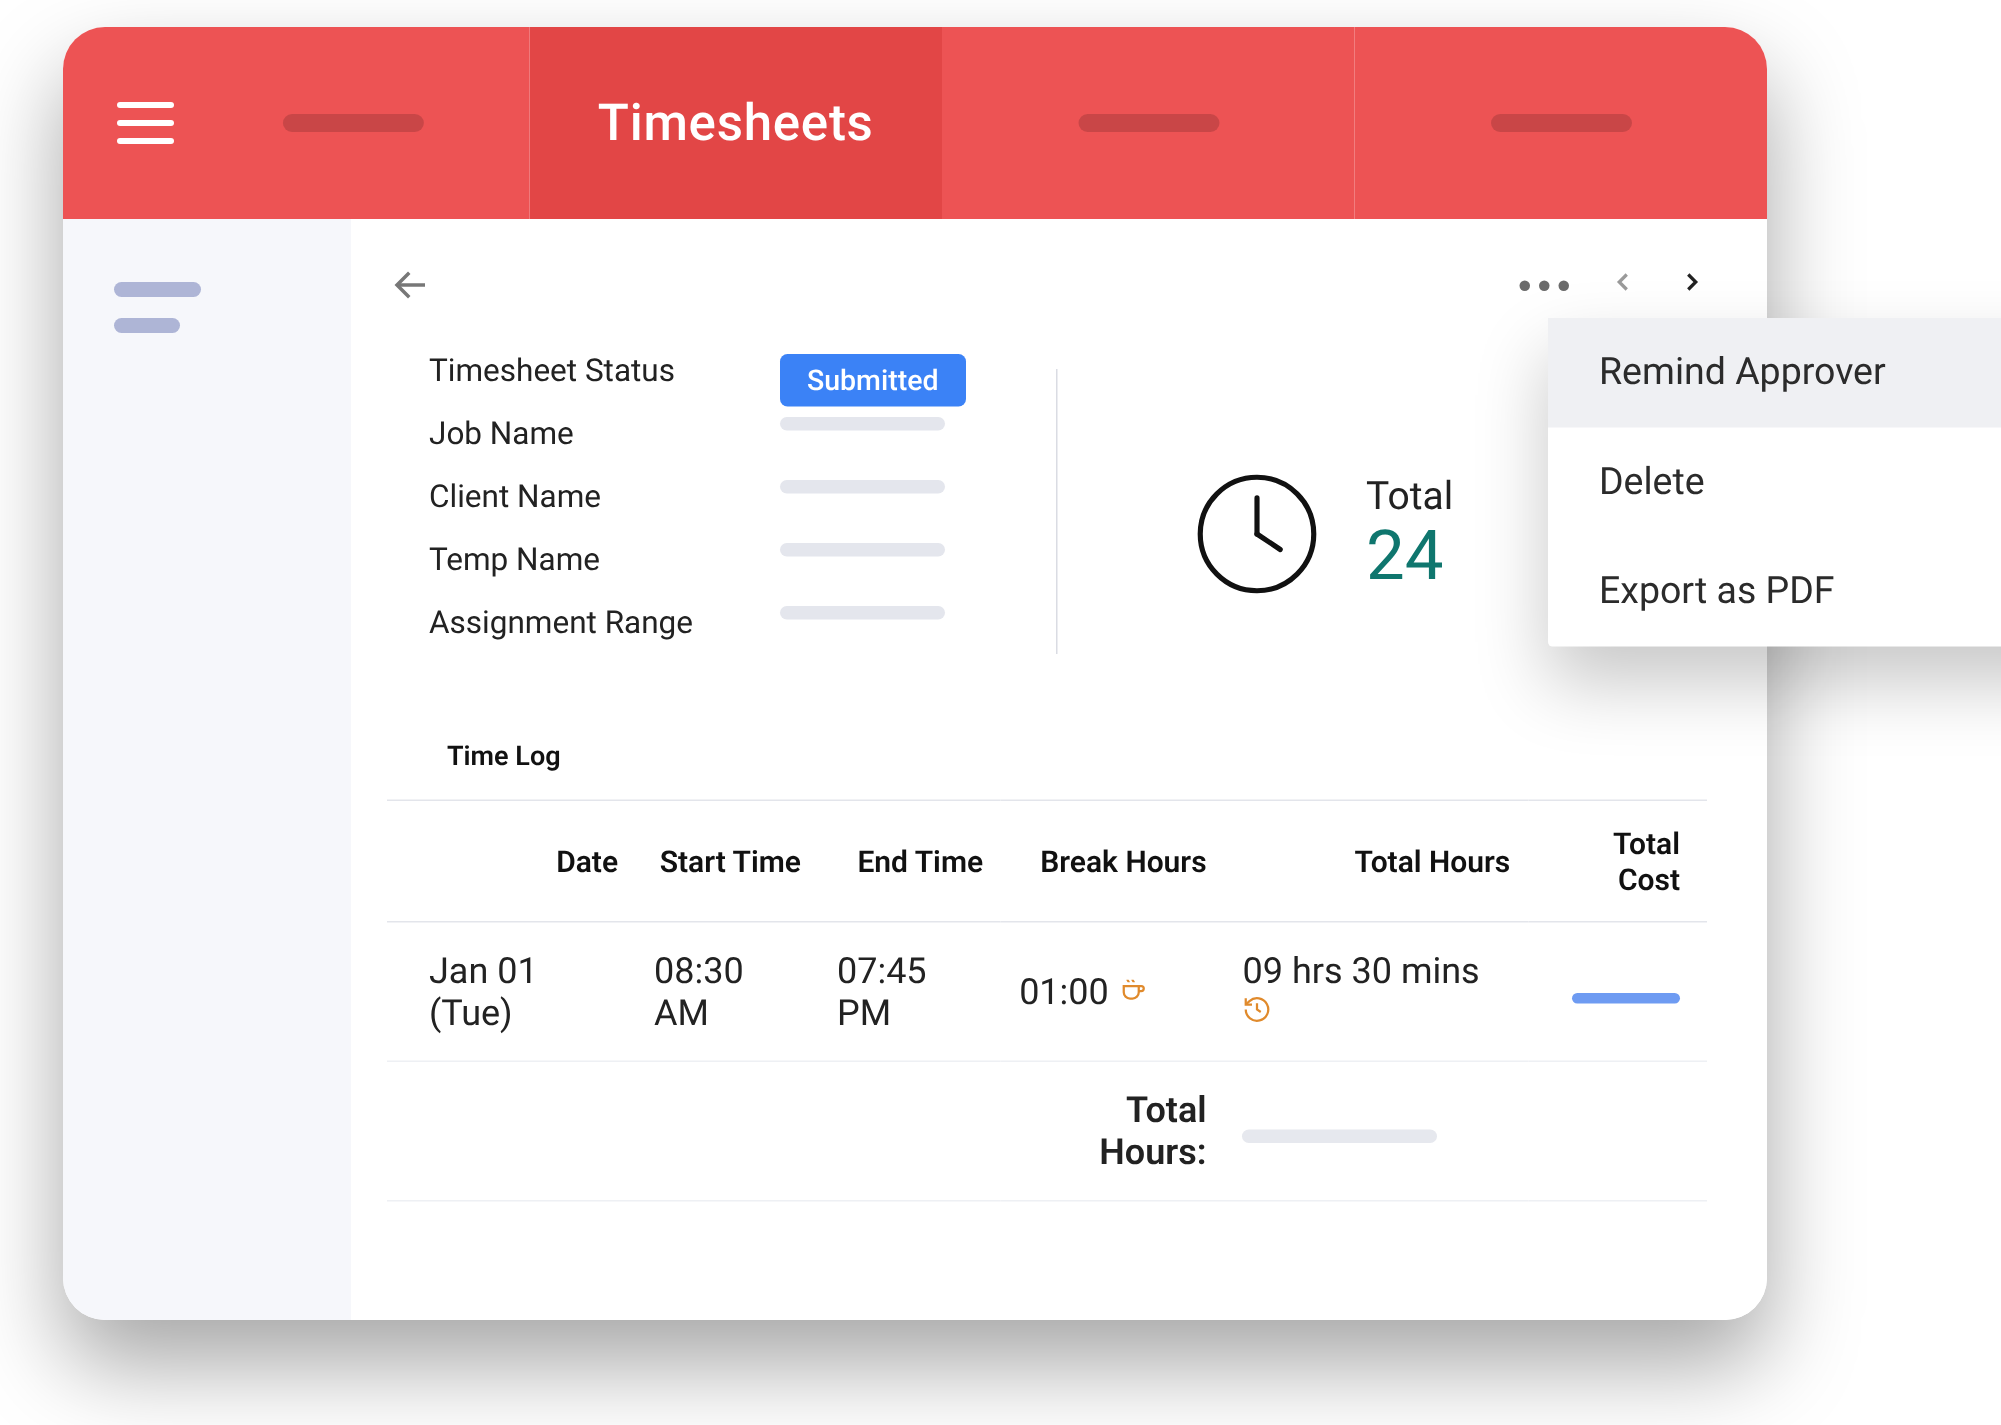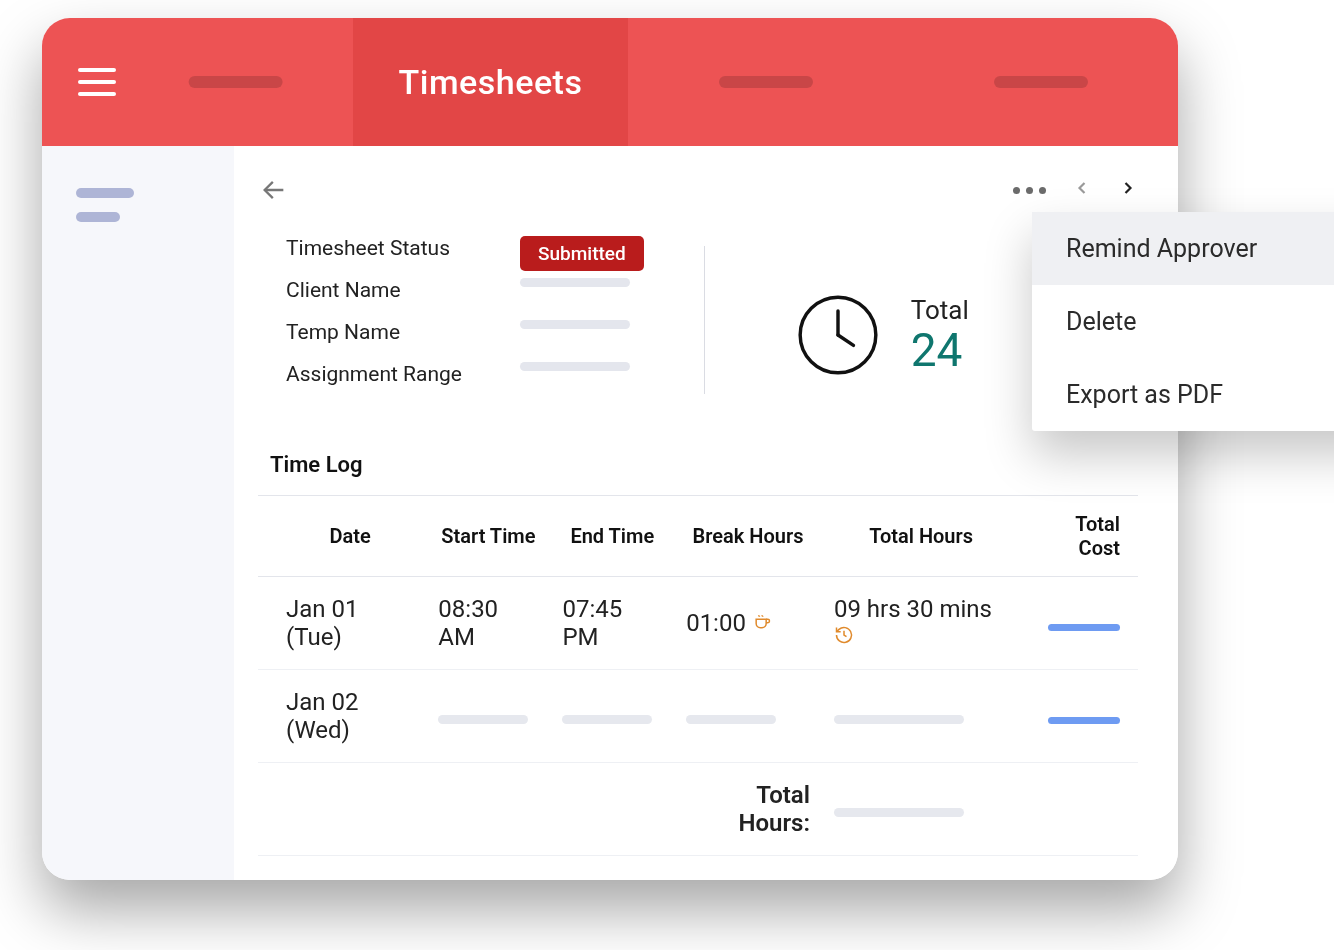--- a/index.html
+++ b/index.html
@@ -50,32 +50,32 @@
   .dots { display:flex; gap:6px; cursor:pointer;}
   .dots span { width:7px; height:7px; background:#6b6b6b; border-radius:50%; }
   .nav-arrow { color:#9a9a9a; cursor:pointer; }
   .nav-arrow.active { color:#222; }
 
   .info-row { display:flex; gap:60px; }
   .info-left { padding-left:28px; }
   .field-row { display:flex; align-items:flex-start; height:42px; }
   .field-label { width:234px; font-size:21px; color:#222; }
   .field-ph { width:110px; height:9px; background:#E4E6ED; border-radius:5px; }
-  .status-chip { background:#b91c1c; color:#fff; padding:6px 18px; border-radius:5px; font-size:19px; font-weight:500;}
+  .status-chip { background:#3b82f6; color:#fff; padding:6px 18px; border-radius:5px; font-size:19px; font-weight:500;}
   .vline { width:1px; background:#DADCE3; margin:10px 0;}
 
   .total-block { display:flex; align-items:center; gap:30px; padding-left:30px; padding-top:30px;}
   .total-labels .t1 { font-size:26px; color:#222; }
   .total-labels .t2 { font-size:46px; color:#0f766e; font-weight:400; line-height:1.1;}
   .clock-svg { width:86px; height:86px; }
 
-  .section-title { font-size:22px; font-weight:600; color:#111; margin:48px 0 18px 12px; }
+  .section-title { font-size:18px; font-weight:600; color:#111; margin:48px 0 18px 40px; }
 
   table.timelog { width:100%; border-collapse:collapse; }
-  table.timelog th { text-align:center; font-size:20px; font-weight:600; padding:16px 12px; border-top:1px solid #E3E5EB; border-bottom:1px solid #E3E5EB; color:#111;}
+  table.timelog th { text-align:right; font-size:20px; font-weight:600; padding:16px 12px; border-top:1px solid #E3E5EB; border-bottom:1px solid #E3E5EB; color:#111;}
   table.timelog td { padding:18px 12px; font-size:24px; border-bottom:1px solid #EEF0F4; color:#222;}
   table.timelog th:first-child, table.timelog td:first-child { padding-left:28px; }
   table.timelog th:last-child { text-align:right; padding-right:18px;}
   .cell-ph { display:inline-block; width:90px; height:9px; background:#E6E8EE; border-radius:5px; }
   .cell-ph.blue { background:#6E9BF2; width:72px; height:7px;}
   .totalrow td { font-weight:600; }
   .coffee { color:#E08A2C; }
   .recent { color:#E08A2C; }
 
   
@@ -148,20 +148,24 @@
               </svg>
           </div>
         </div>
       </div>
 
       <div class="info-row">
         <div class="info-left">
           <div class="field-row">
             <div class="field-label">Timesheet Status</div>
             <div class="status-chip">Submitted</div>
+          </div>
+          <div class="field-row">
+            <div class="field-label">Job Name</div>
+            <div class="field-ph"></div>
           </div>
           <div class="field-row">
             <div class="field-label">Client Name</div>
             <div class="field-ph"></div>
           </div>
           <div class="field-row">
             <div class="field-label">Temp Name</div>
             <div class="field-ph"></div>
           </div>
           <div class="field-row">
@@ -218,28 +222,20 @@
               <span class="recent">
                 <svg width="20" height="20" viewBox="0 0 24 24" fill="none" stroke="currentColor" stroke-width="1.8">
                     <path d="M3 12a9 9 0 1 0 3-6.7L3 8"></path>
                     <polyline points="3 3 3 8 8 8"></polyline>
                     <polyline points="12 7 12 12 15 14"></polyline>
                   </svg>
               </span>
             </td>
             <td style="text-align:right;padding-right:18px"><span class="cell-ph blue"></span></td>
           </tr>
-          <tr>
-            <td>Jan 02 (Wed)</td>
-            <td><span class="cell-ph"></span></td>
-            <td><span class="cell-ph"></span></td>
-            <td><span class="cell-ph"></span></td>
-            <td><span class="cell-ph" style="width:130px"></span></td>
-            <td style="text-align:right;padding-right:18px"><span class="cell-ph blue"></span></td>
-          </tr>
           <tr class="totalrow">
             <td></td>
               <td></td>
               <td></td>
             <td style="text-align:right">Total Hours:</td>
             <td><span class="cell-ph" style="width:130px"></span></td>
             <td></td>
           </tr>
         </tbody>
       </table>

